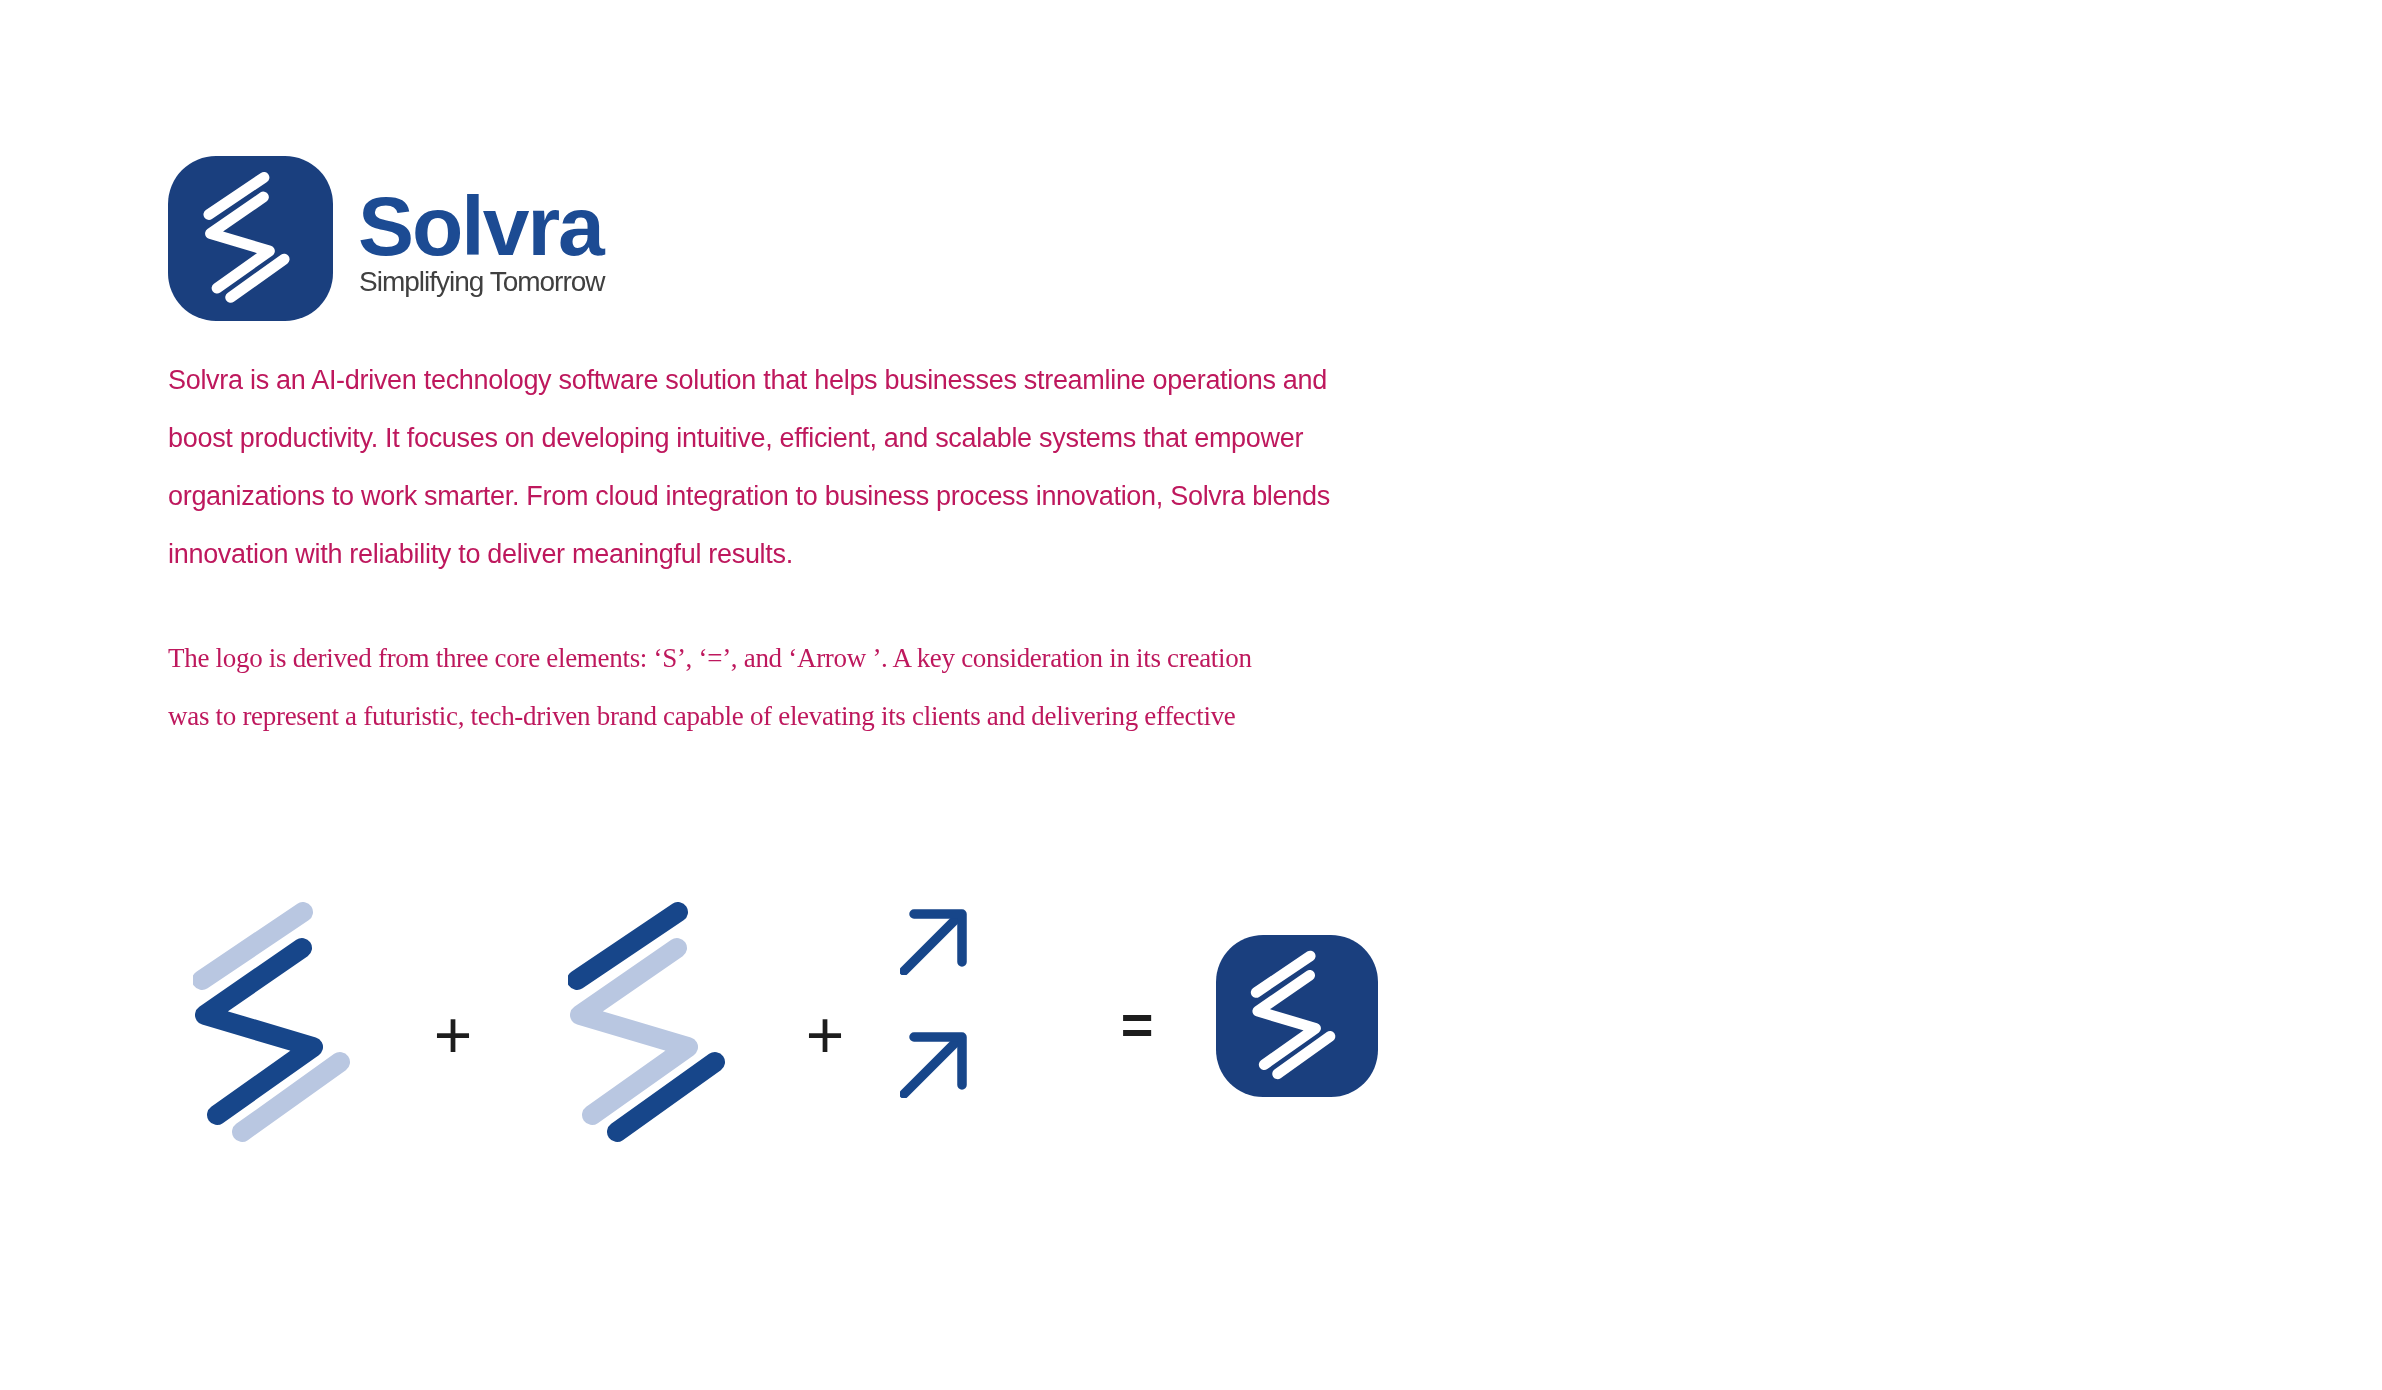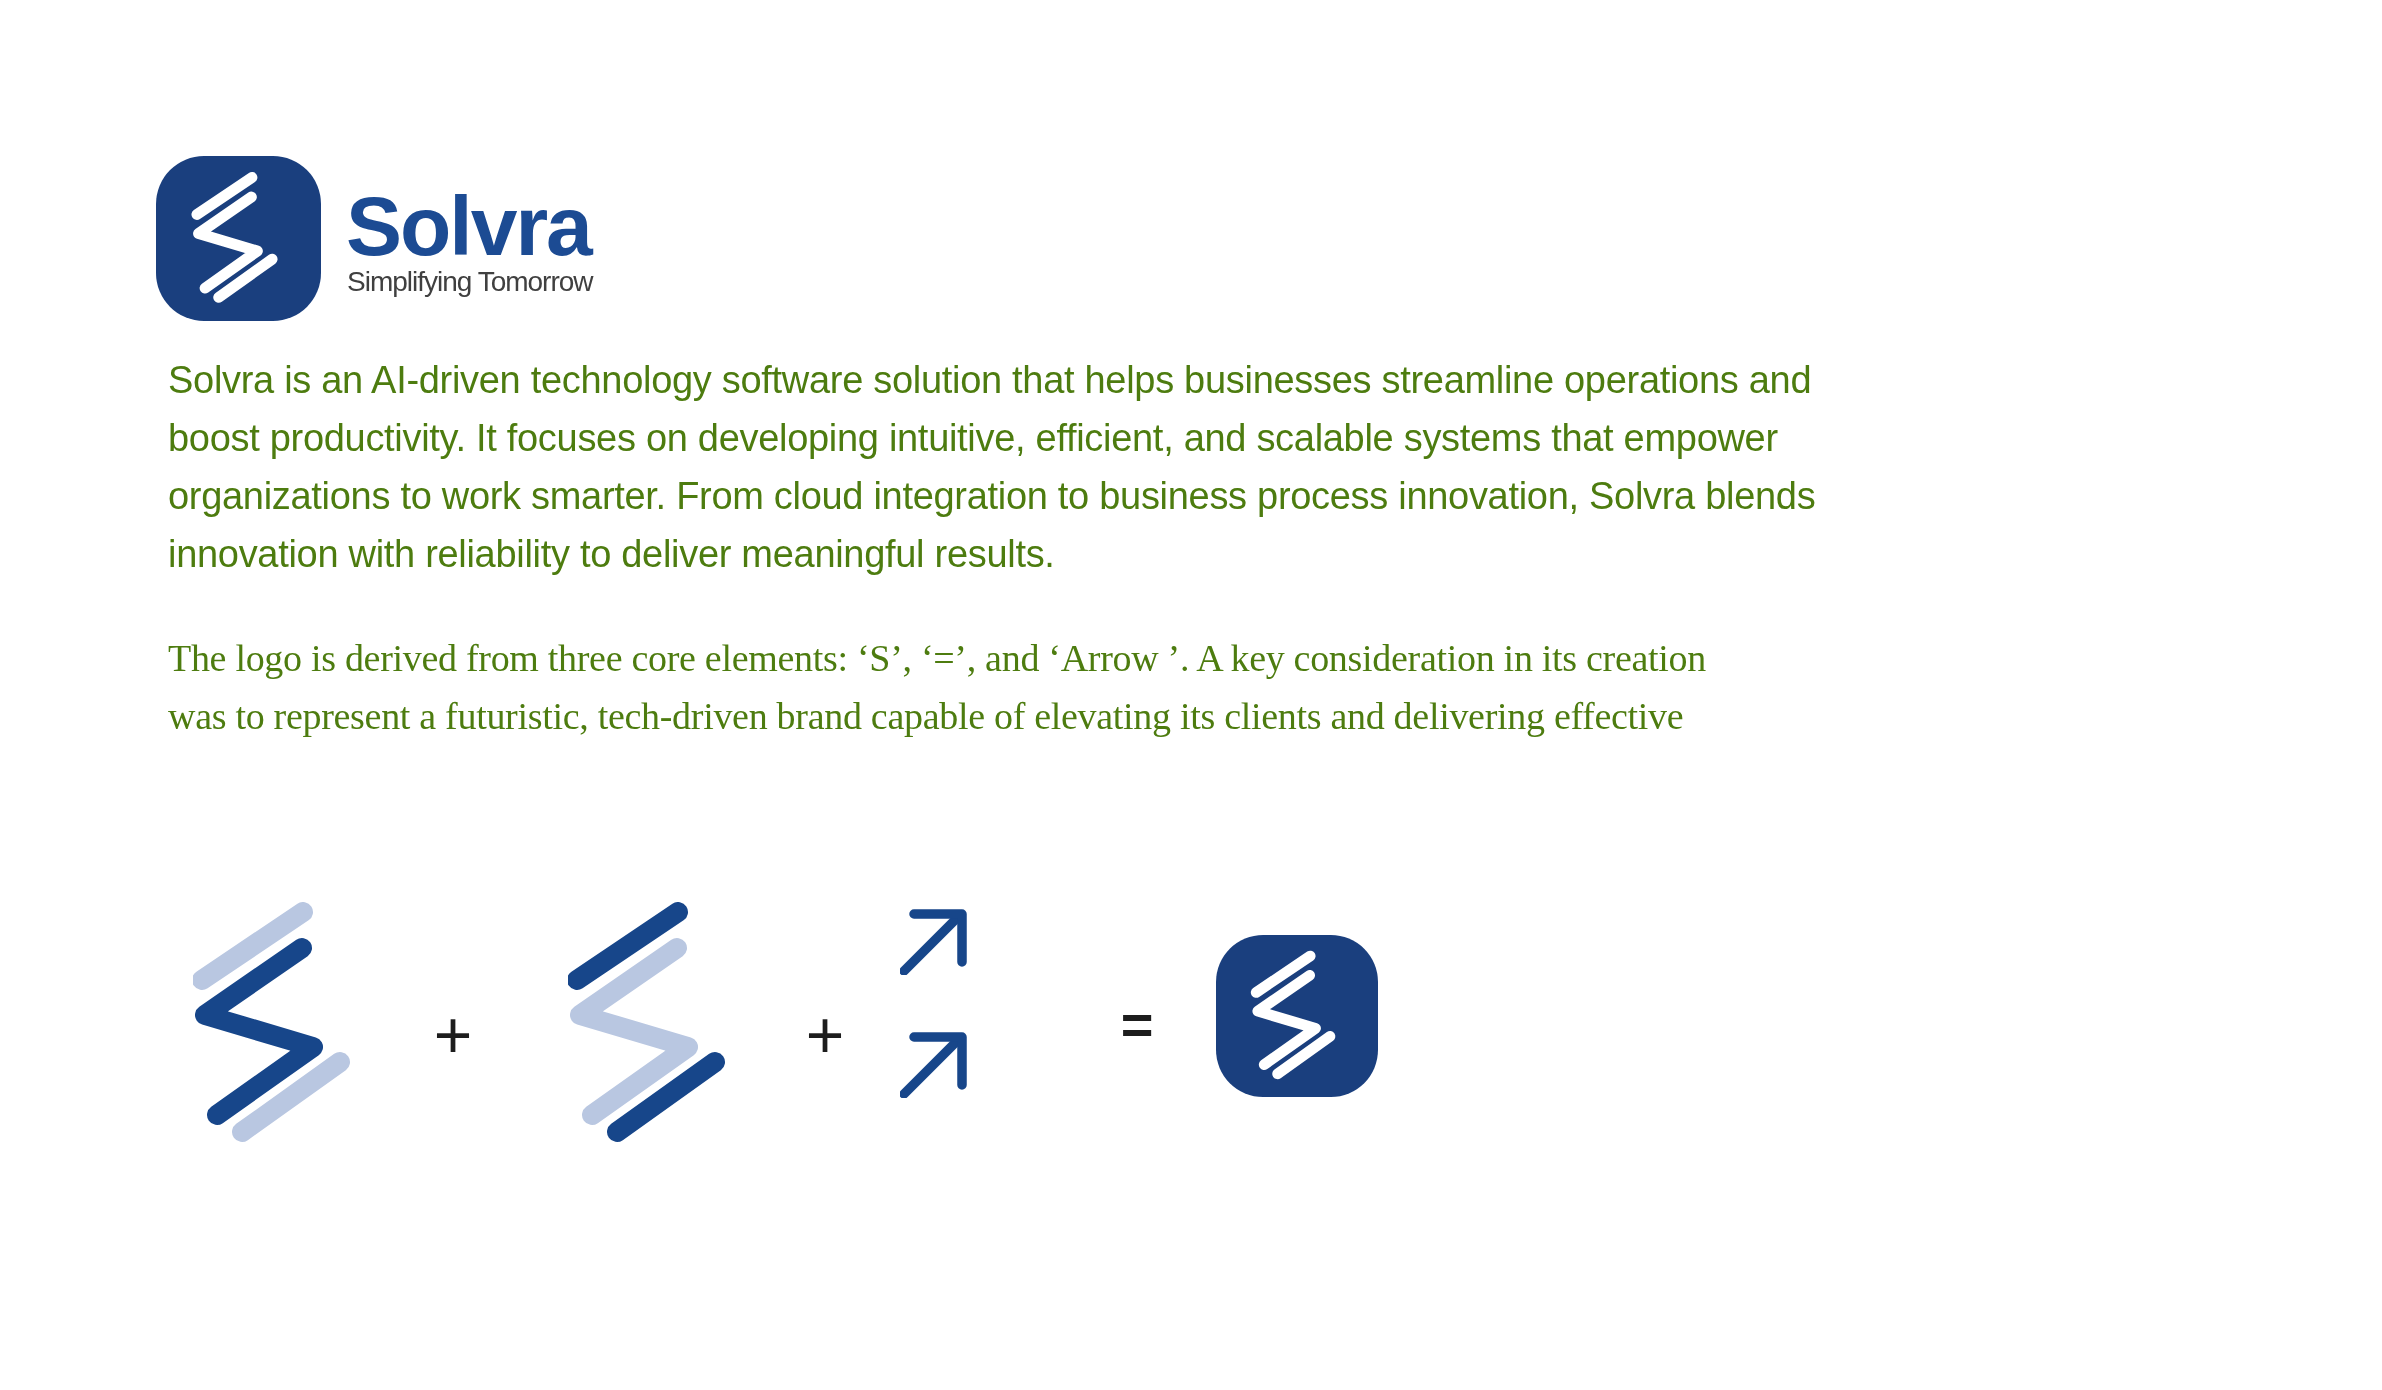--- a/index.html
+++ b/index.html
@@ -26,39 +26,39 @@
   .arrow-path {
     fill: none;
     stroke: #17468A;
     stroke-width: 9.5;
     stroke-linecap: round;
     stroke-linejoin: round;
   }
   .icon-bg { fill: #1A3F7E; }
 
   
-  .logo-lockup { position: absolute; left: 156px; top: 156px; width: 560px; height: 175px; text-align: right; }
+  .logo-lockup { position: absolute; left: 168px; top: 156px; width: 560px; height: 175px; text-align: right; }
   .logo-icon { position: absolute; left: 0; top: 0; width: 165px; height: 165px; }
   .app-icon-svg { display: block; width: 100%; height: 100%; }
   .wordmark {
     position: absolute; left: 190px; top: 28px;
     font-size: 84px; font-weight: 700; letter-spacing: -2px;
     line-height: 1; color: #1C4B93; white-space: nowrap;
   }
   .tagline {
     position: absolute; left: 191px; top: 112px;
     font-size: 28px; font-weight: 400; letter-spacing: -1px;
     line-height: 1; color: #404040; white-space: nowrap;
   }
 
   
   .body-copy {
     position: absolute; left: 168px;
-    font-size: 38px; line-height: 58px; letter-spacing: -0.3px;
-    color: #4d7c0f;
+    font-size: 27px; line-height: 58px; letter-spacing: -0.3px;
+    color: #be185d;
   }
   .body-copy .line { white-space: nowrap; }
   .p1 { top: 351px; }
   .p2 { top: 629px; font-family: Liberation Serif, serif; }
 
   
   .smark { position: absolute; width: 160px; height: 242px; }
   .smark svg { display: block; width: 100%; height: 100%; }
   .smark-1 { left: 193px; top: 902px; --stripe-color: #B9C7E1; --zig-color: #17468A; }
   .smark-2 { left: 568px; top: 902px; --stripe-color: #17468A; --zig-color: #B9C7E1; }

